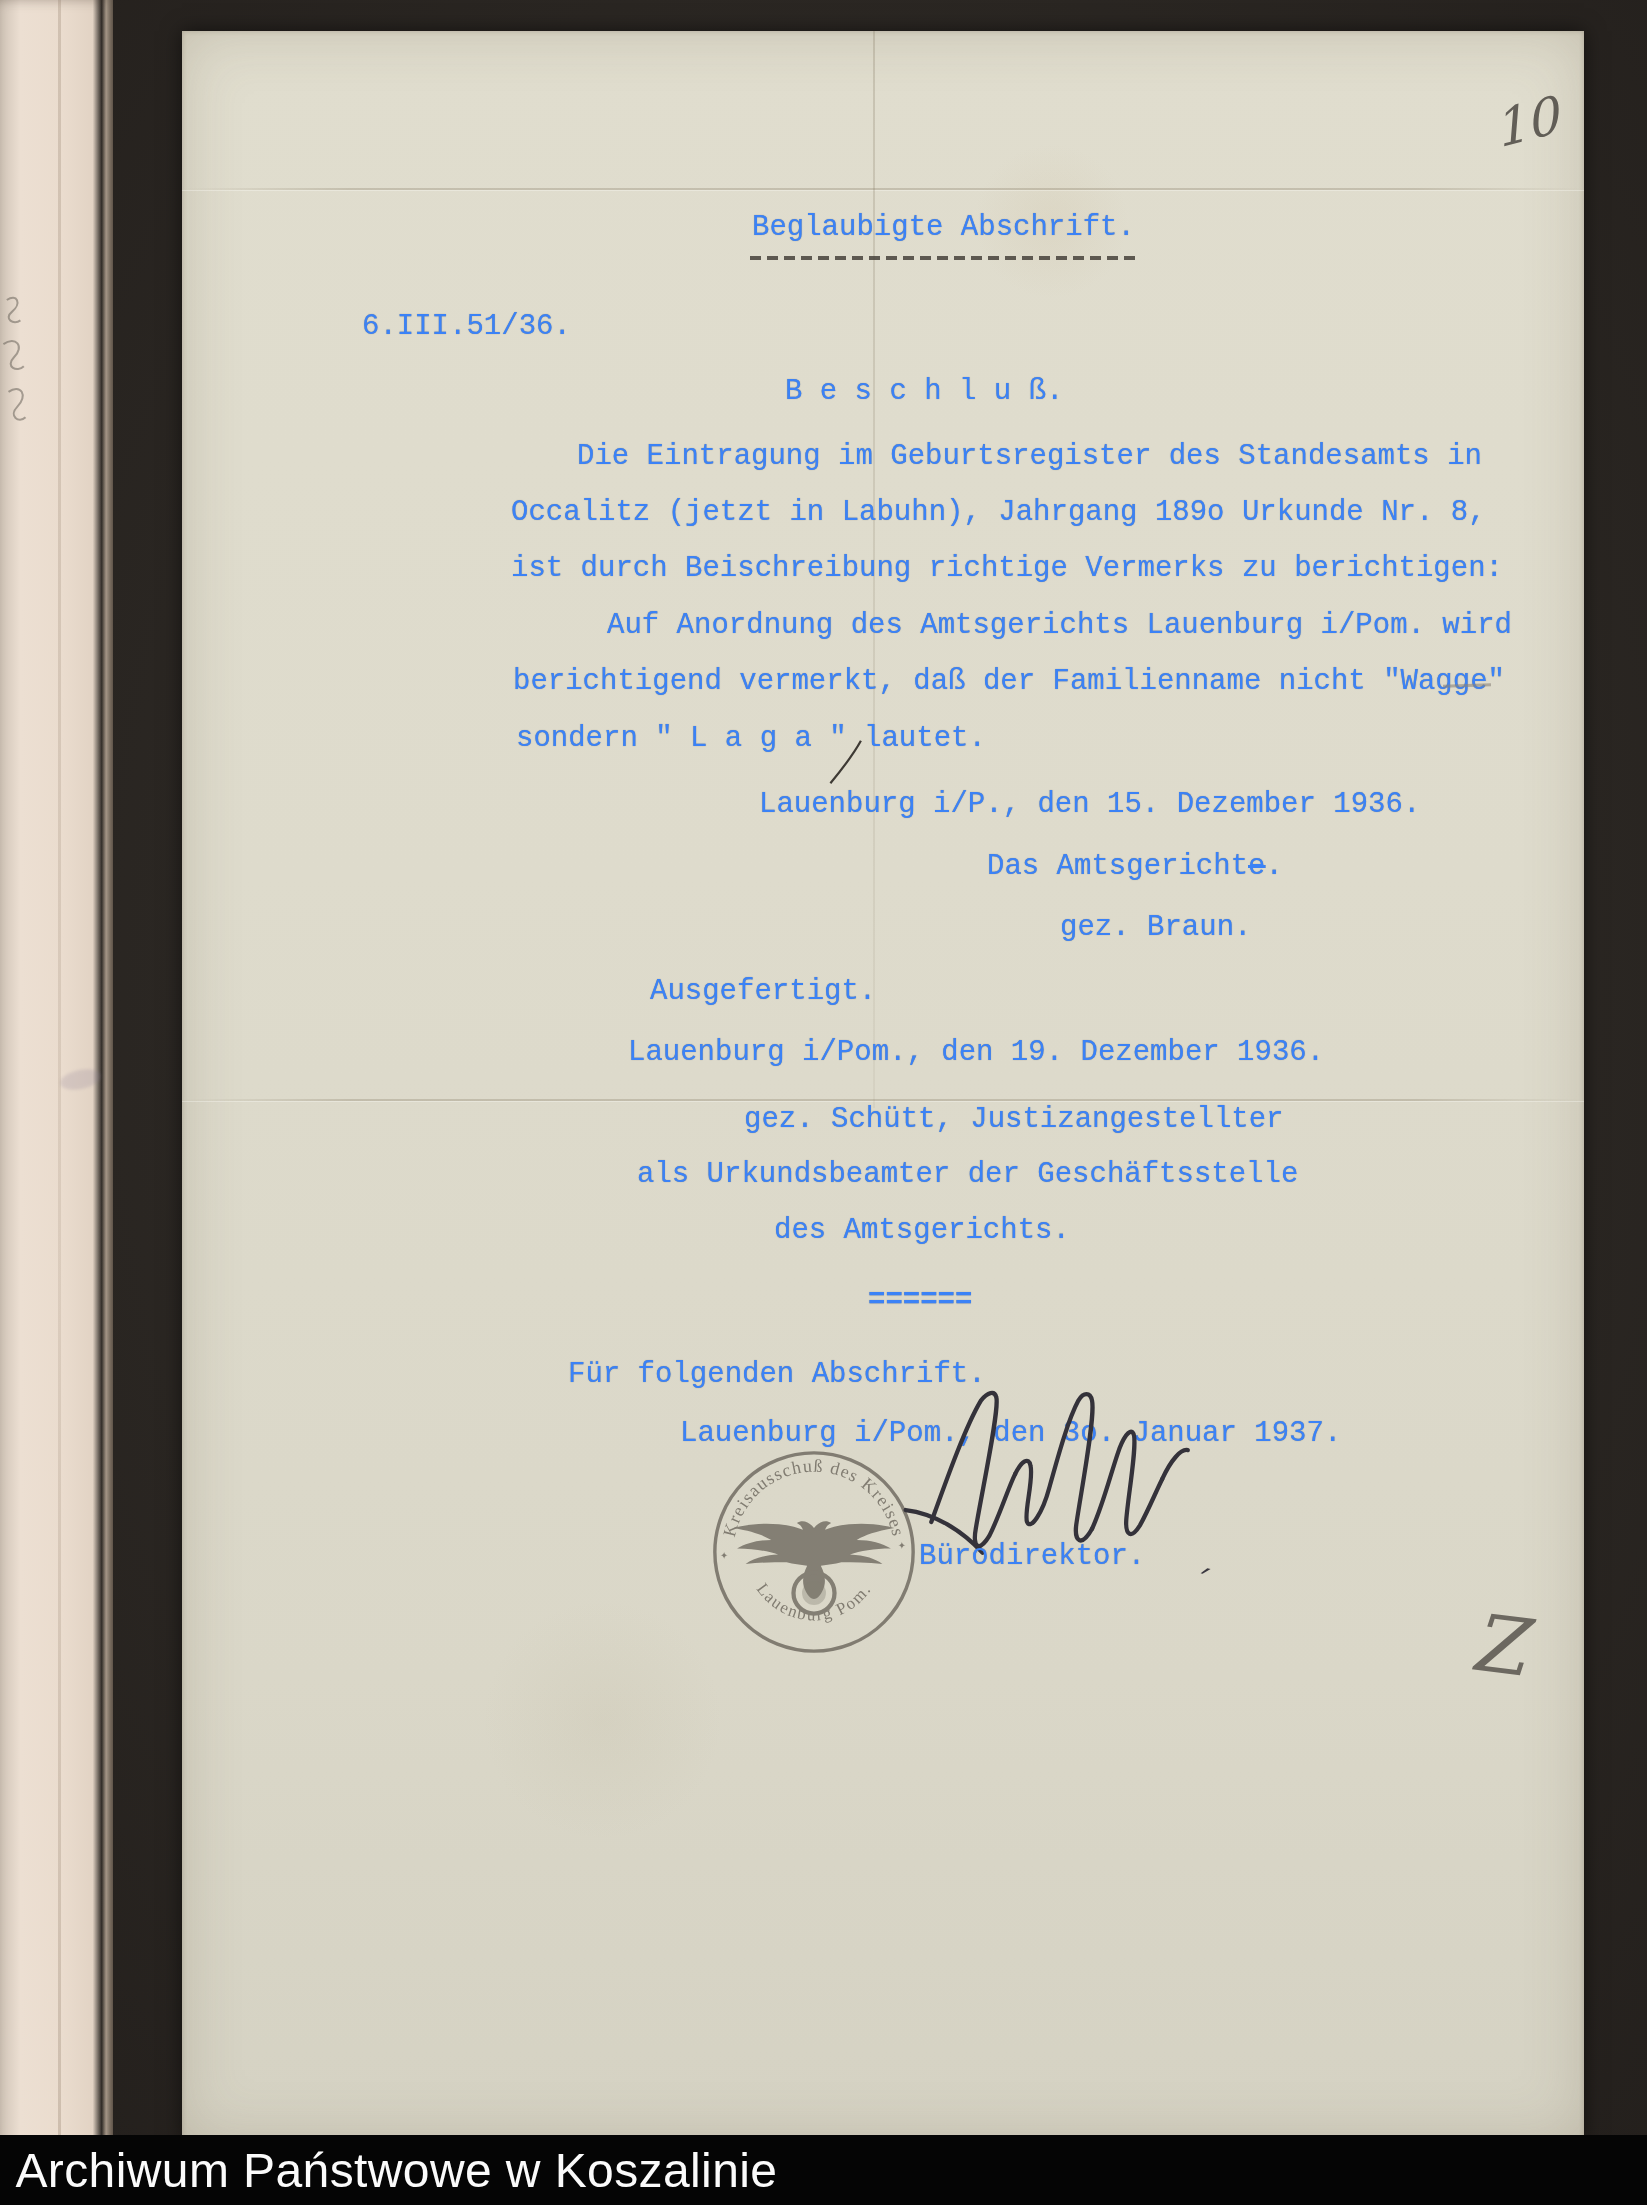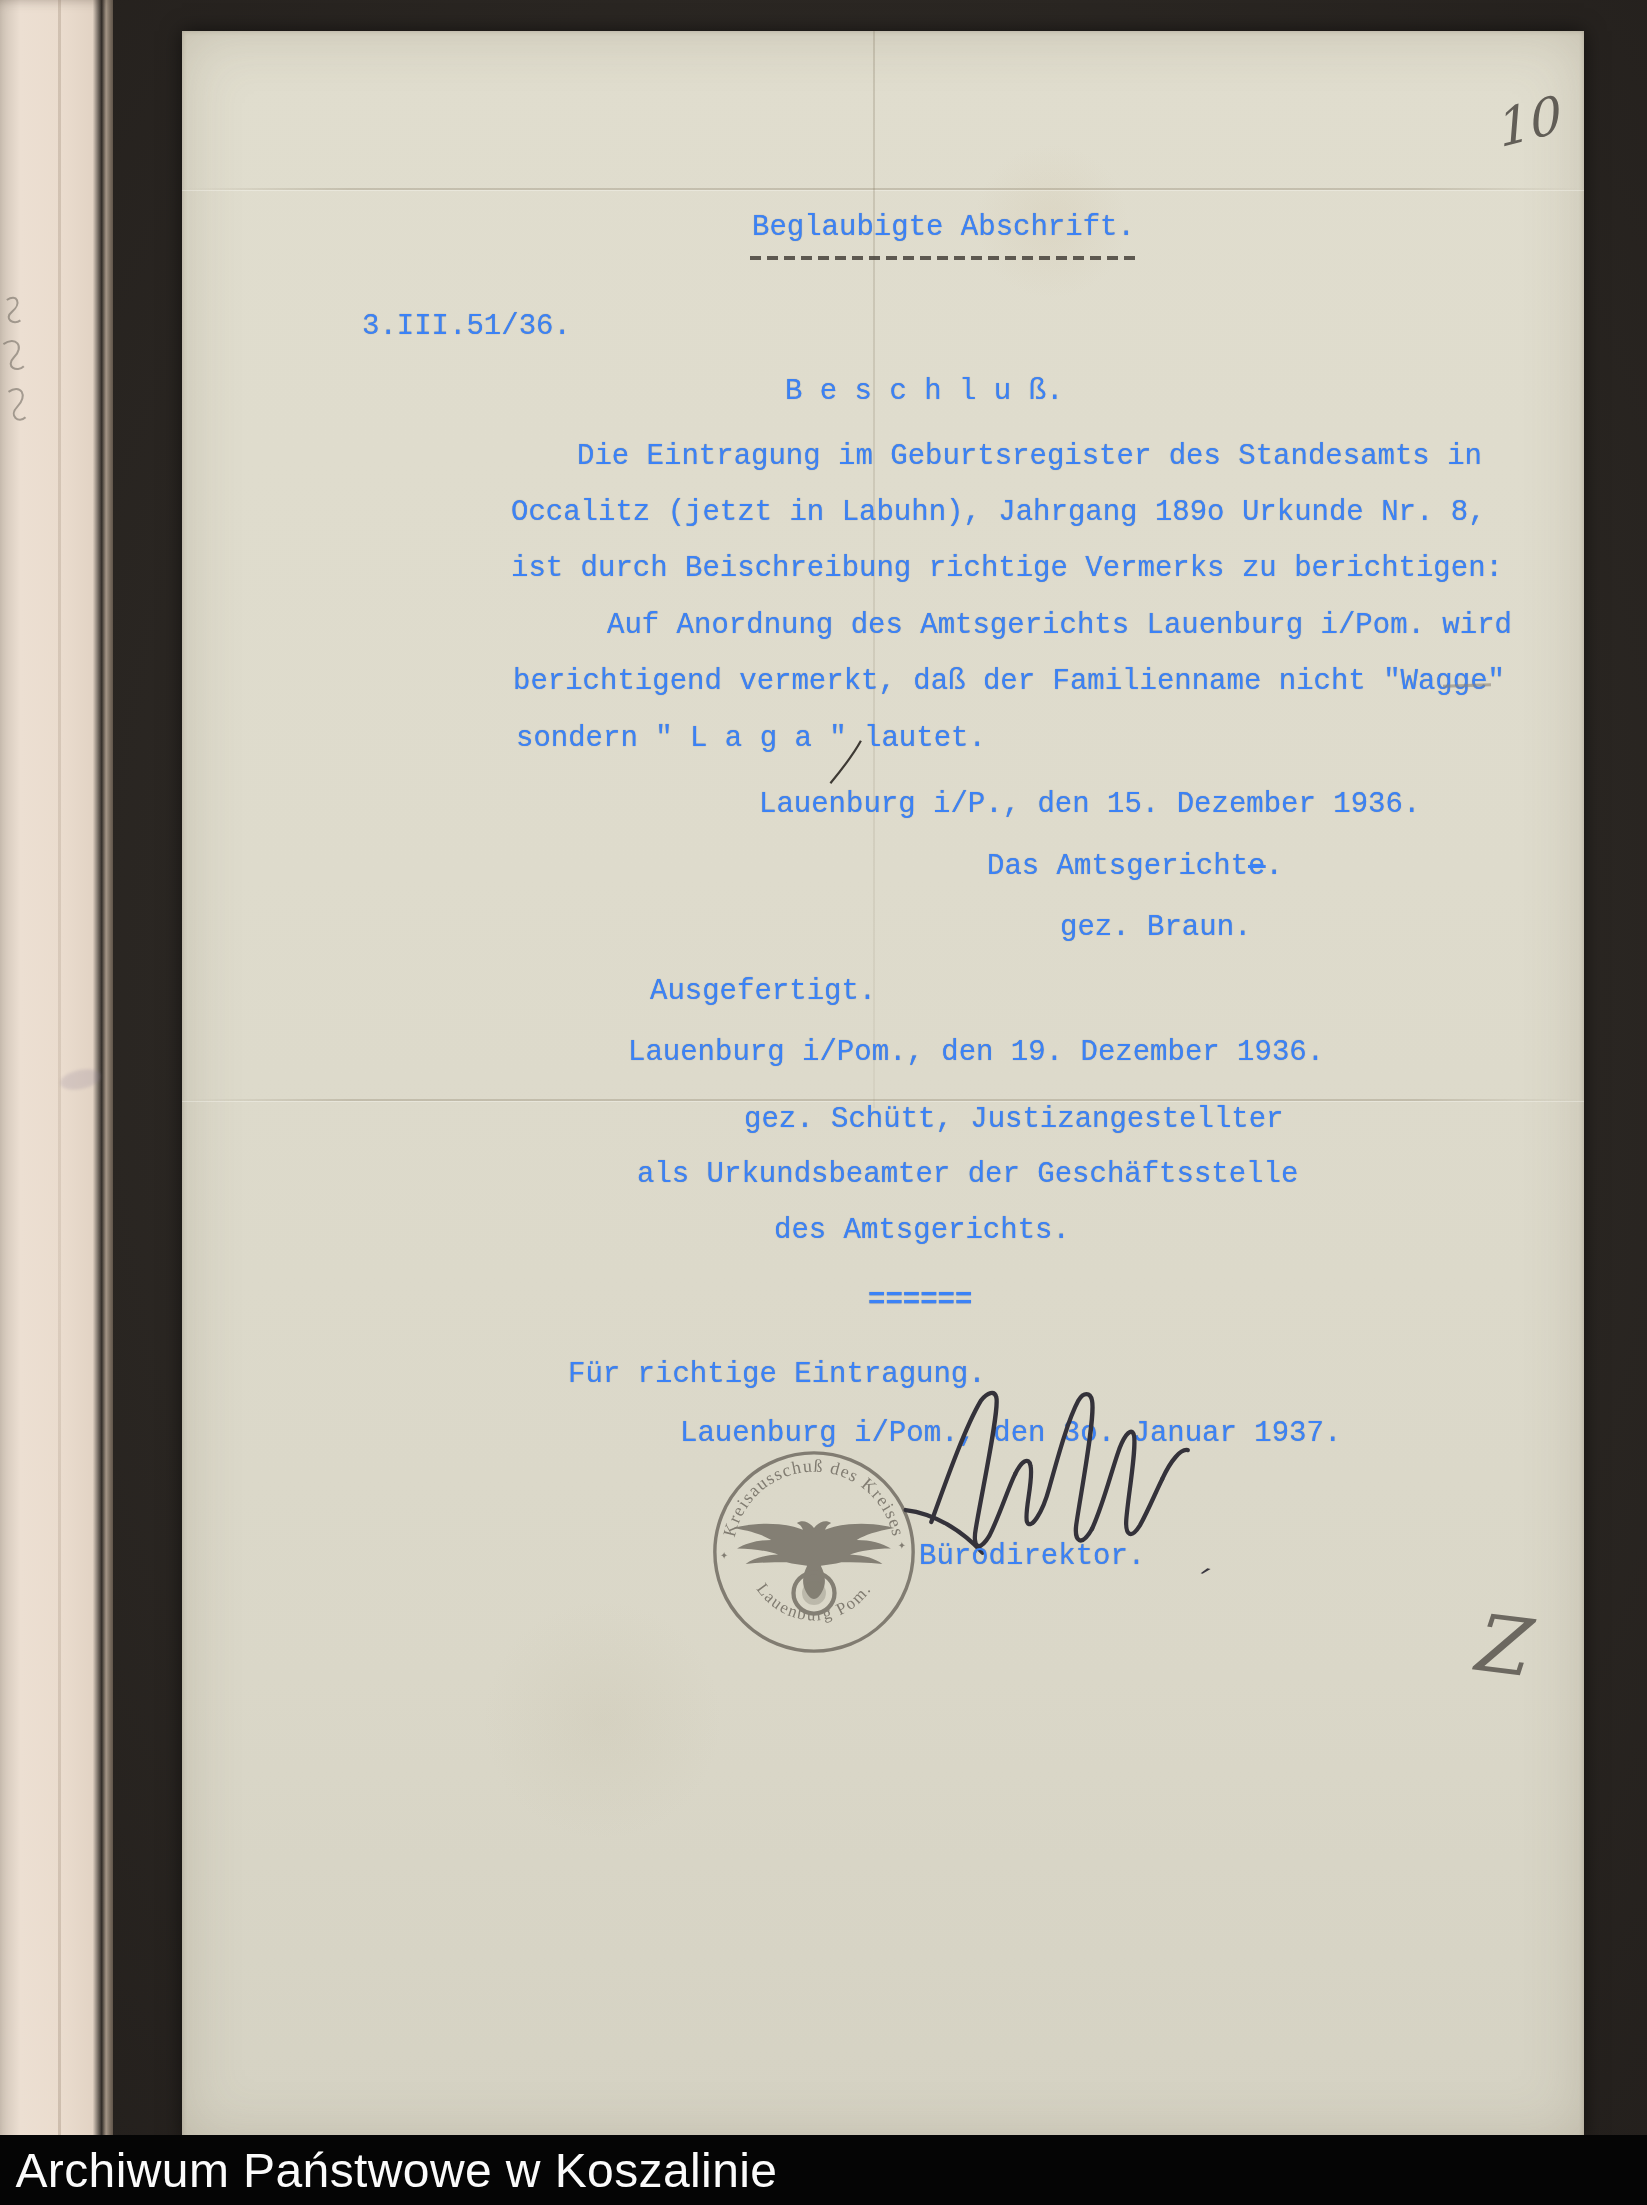--- a/index.html
+++ b/index.html
@@ -90,21 +90,21 @@
   <div class="crease-h" style="top:157px"></div>
   <div class="crease-h" style="top:1068px"></div>
   <div class="crease-v" style="left:691px;height:1077px"></div>
 </div>
 
 <div class="pencil page-num">10</div>
 
 <div class="tw" style="left:752px;top:209px">Beglaubigte Abschrift.</div>
 <div class="dash-underline" style="left:750px;top:256px;width:389px"></div>
 
-<div class="tw" style="left:362px;top:308px">3.III.51/36.</div>
+<div class="tw" style="left:362px;top:308px">6.III.51/36.</div>
 
 <div class="tw" style="left:785px;top:373px">B e s c h l u ß.</div>
 
 <div class="tw" style="left:577px;top:438px">Die Eintragung im Geburtsregister des Standesamts in</div>
 <div class="tw" style="left:511px;top:494px">Occalitz (jetzt in Labuhn), Jahrgang 189o Urkunde Nr. 8,</div>
 <div class="tw" style="left:511px;top:550px">ist durch Beischreibung richtige Vermerks zu berichtigen:</div>
 <div class="tw" style="left:607px;top:607px">Auf Anordnung des Amtsgerichts Lauenburg i/Pom. wird</div>
 <div class="tw" style="left:513px;top:663px">berichtigend vermerkt, daß der Familienname nicht "Wagge"</div>
 <div class="tw" style="left:516px;top:720px">sondern " L a g a " lautet.</div>
 
@@ -118,21 +118,21 @@
 <div class="tw" style="left:987px;top:848px"><span>Das Amtsgericht</span><s>e</s><span>.</span></div>
 <div class="tw" style="left:1060px;top:909px">gez. Braun.</div>
 
 <div class="tw" style="left:650px;top:973px">Ausgefertigt.</div>
 <div class="tw" style="left:628px;top:1034px">Lauenburg i/Pom., den 19. Dezember 1936.</div>
 <div class="tw" style="left:744px;top:1101px">gez. Schütt, Justizangestellter</div>
 <div class="tw" style="left:637px;top:1156px">als Urkundsbeamter der Geschäftsstelle</div>
 <div class="tw" style="left:774px;top:1212px">des Amtsgerichts.</div>
 <div class="tw" style="left:868px;top:1282px;font-weight:bold">======</div>
 
-<div class="tw" style="left:568px;top:1356px">Für richtige Eintragung.</div>
+<div class="tw" style="left:568px;top:1356px">Für folgenden Abschrift.</div>
 <div class="tw" style="left:680px;top:1415px">Lauenburg i/Pom., den 3o. Januar 1937.</div>
 
 <svg class="stamp" viewBox="0 0 248 248">
   <defs>
     <path id="arcTop" d="M 30,124 A 94,94 0 0 1 218,124"></path>
     <path id="arcBottom" d="M 44,124 A 80,80 0 0 0 204,124"></path>
   </defs>
   <circle cx="124" cy="124" r="116" fill="none" stroke="#6e695f" stroke-width="4"></circle>
   <text font-family="Liberation Serif, serif" font-size="21" fill="#6e695f" letter-spacing="1.5">
     <textPath href="#arcTop" startOffset="50%" text-anchor="middle">Kreisausschuß des Kreises</textPath>

